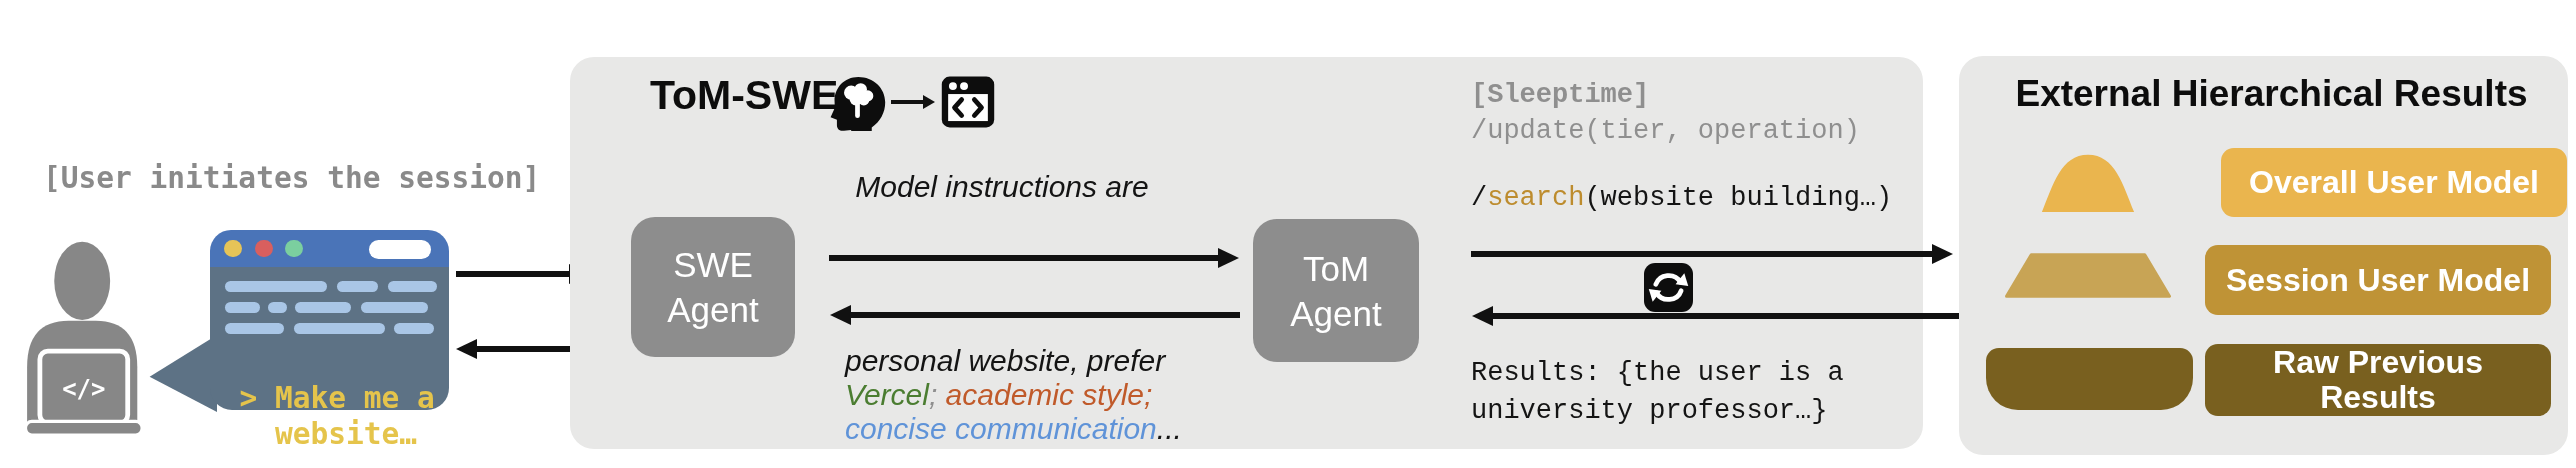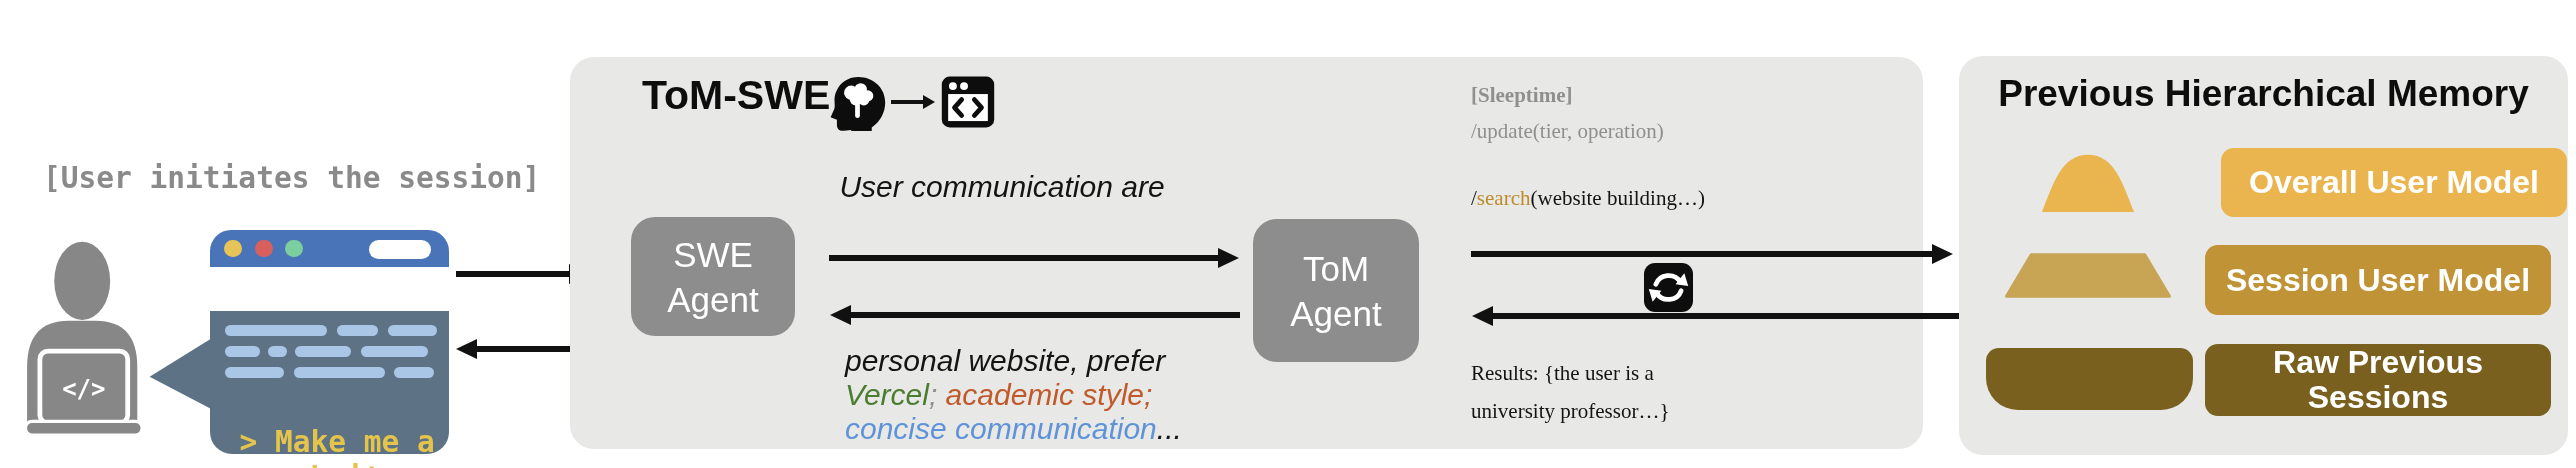--- a/index.html
+++ b/index.html
@@ -1,37 +1,37 @@
 <!DOCTYPE html>
 <html style="font-size:12.8px"><head>
 <meta charset="utf-8">
 <style>
   html,body{margin:0;padding:0;background:#ffffff;}
   #canvas{position:relative;width:2576px;height:469px;background:#ffffff;overflow:hidden;
           font-family:"Liberation Sans",sans-serif;}
   .abs{position:absolute;}
   .mono{font-family:"DejaVu Sans Mono",monospace;margin-top:40px;}
-  .sans{font-family:"Liberation Sans",sans-serif;}
+  .sans{font-family:"Liberation Sans",sans-serif;margin-left:8px;}
 
   
   .panel{position:absolute;background:#e8e8e7;border-radius:24px;}
   #mid-panel{left:570px;top:57px;width:1353px;height:392px;}
   #mem-panel{left:1959px;top:56px;width:609px;height:399px;}
 
   
   #session-caption{left:43px;top:121px;width:518px;font-weight:bold;font-size:29.5px;
                    color:#8a8a8a;letter-spacing:0px;}
   #mid-title{left:642px;top:70px;font-size:41px;font-weight:800;color:#0d0d0d;line-height:51px;}
   #mem-title{left:1959px;top:73px;width:609px;text-align:center;font-size:37px;font-weight:800;color:#0d0d0d;}
 
   
   .agent-box{position:absolute;background:#8d8d8d;border-radius:24px;color:#ffffff;
              display:flex;flex-direction:column;align-items:center;justify-content:center;
              font-size:35px;font-weight:500;line-height:45px;}
-  #swe-box{left:631px;top:217px;width:164px;height:119px;}
+  #swe-box{left:631px;top:217px;width:164px;height:140px;}
   #tom-box{left:1253px;top:219px;width:166px;height:143px;}
 
   
   .arrow{position:absolute;background:#111111;height:5.6px;}
   .arrow.dir-right::after{content:"";position:absolute;left:100%;top:50%;transform:translateY(-50%);
      border-left:21px solid #111111;border-top:10.4px solid transparent;border-bottom:10.4px solid transparent;}
   .arrow.dir-left::before{content:"";position:absolute;right:100%;top:50%;transform:translateY(-50%);
      border-right:21px solid #111111;border-top:10.4px solid transparent;border-bottom:10.4px solid transparent;}
   .arrow.arrow-sm{height:4px;}
   .arrow.arrow-sm::after{border-left-width:12.8px;border-top-width:7.2px;border-bottom-width:7.2px;}
@@ -39,33 +39,33 @@
   
   .note{position:absolute;font-style:italic;font-weight:500;font-size:30px;color:#141414;line-height:36px;}
   #consult-note{left:787px;top:169px;width:430px;text-align:center;}
   #pref-note{left:845px;top:344px;width:558px;line-height:34px;}
   .c-green{color:#4b7d31;margin-top:24px;}
   .c-gray{color:#8f8f8f;font-style:italic;}
   .c-orange{color:#c05a2a;text-align:center;}
   .c-blue{color:#5f93d8;}
 
   
-  .codeline{position:absolute;font-family:Liberation Serif, serif;font-size:21px;color:#141414;line-height:37px;}
+  .codeline{position:absolute;font-family:Liberation Mono, monospace;font-size:27px;color:#141414;line-height:37px;}
   #sleeptime-tag{left:1471px;top:77px;color:#8f8f8f;font-weight:bold;}
   #update-line{left:1471px;top:113px;color:#8f8f8f;}
   #search-line{left:1471px;top:180px;}
   .tok-gold{color:#bd8c2e;}
   #results-block{left:1471px;top:354px;line-height:38px;}
 
   
   #bubble{left:210px;top:230px;width:239px;height:180px;}
   #bubble-bar{position:absolute;left:0;top:0;width:239px;height:37px;background:#4a74b8;
               border-radius:21px 21px 0 0;}
   #bubble-body{position:absolute;left:0;top:37px;width:239px;height:143px;background:#5d7285;
-               border-radius:0 0 22px 22px;margin-top:44px;}
+               border-radius:0 0 22px 22px;}
   .dot{position:absolute;top:9.6px;width:17.5px;height:17.5px;border-radius:50%;}
   #dot-yellow{left:14.3px;background:#e6c457;}
   #dot-red{left:45px;background:#d95f5e;}
   #dot-green{left:75px;background:#7bcf9f;}
   #bar-pill{position:absolute;left:159px;top:9.6px;width:62px;height:19px;border-radius:9.6px;background:#ffffff;}
   .tline{position:absolute;height:11px;border-radius:5.6px;background:#a9c6e6;}
   #bubble-prompt{position:absolute;left:29.5px;top:113px;font-family:"DejaVu Sans Mono",monospace;
                  font-weight:bold;font-size:29.5px;line-height:36px;color:#e5c44b;white-space:pre;}
 
   
@@ -149,21 +149,21 @@
   <div class="agent-box" id="swe-box">
     <span>SWE</span>
     <span>Agent</span>
   </div>
   <div class="agent-box" id="tom-box">
     <span>ToM</span>
     <span>Agent</span>
   </div>
 
   <div class="note" id="consult-note">
-    <div>User communication are</div>
+    <div>Model instructions are</div>
   </div>
 
   <div class="arrow dir-right" style="left:829px;top:255px;width:389px;"></div>
   <div class="arrow dir-left" style="left:851px;top:312px;width:389px;"></div>
 
   <div class="note" id="pref-note">
     <div>personal website, prefer</div>
     <div><span class="c-green">Vercel</span><span class="c-gray">; </span><span class="c-orange">academic style;</span></div>
     <div><span class="c-blue">concise communication</span><span>...</span></div>
   </div>
@@ -182,28 +182,28 @@
     <path d="M47 35 A17 16 0 0 1 16 38" stroke="#ffffff" stroke-width="6" fill="none" stroke-linecap="round"></path>
     <polygon points="11,49 6,33 22,35" fill="#ffffff"></polygon>
   </svg>
 
   <div class="codeline" id="results-block">
     <div>Results: {the user is a</div>
     <div>university professor…}</div>
   </div>
 
   <div class="panel" id="mem-panel"></div>
-  <div class="abs sans" id="mem-title">Previous Hierarchical Memory</div>
+  <div class="abs sans" id="mem-title">External Hierarchical Results</div>
 
   <svg class="abs" style="left:2037px;top:150px;" width="102" height="62" viewBox="0 0 128 78">
     <path d="M6 78 C20 44 30 6 64 6 C98 6 108 44 122 78 Z" fill="#eab54e"></path>
   </svg>
   <svg class="abs" style="left:2005px;top:253px;" width="166" height="45" viewBox="0 0 208 56">
     <path d="M33 2 H175 L206 54 H2 Z" fill="#c8a455" stroke="#c8a455" stroke-width="4" stroke-linejoin="round"></path>
   </svg>
   <div class="abs" id="tier-slab"></div>
 
   <div class="mem-label" id="mem-label-0">Overall User Model</div>
   <div class="mem-label" id="mem-label-1">Session User Model</div>
-  <div class="mem-label" id="mem-label-2">Raw Previous Sessions</div>
+  <div class="mem-label" id="mem-label-2">Raw Previous Results</div>
 
 </div>
 
 
 </body></html>

